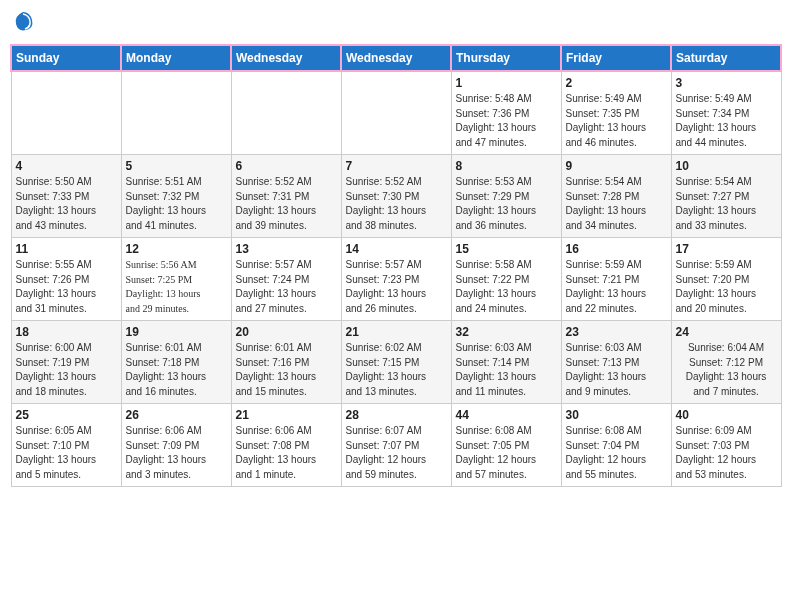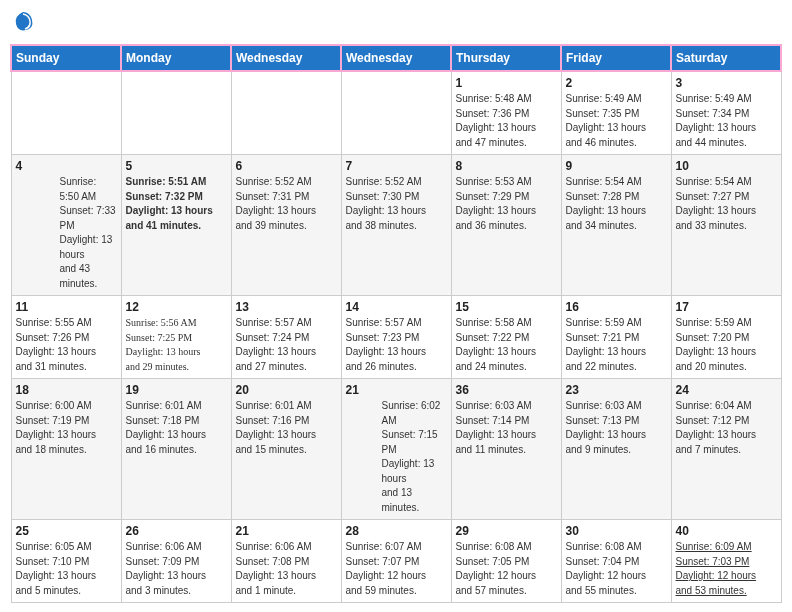--- a/index.html
+++ b/index.html
@@ -152,28 +152,28 @@
           <span class="day-number">3</span>
           <div class="day-info" style="white-space: pre-line;">Sunrise: 5:49 AM
 Sunset: 7:34 PM
 Daylight: 13 hours
 and 44 minutes.</div>
         </td>
       </tr>
       <tr>
         <td>
           <span class="day-number">4</span>
-          <div class="day-info" style="white-space: pre-line; margin-left: 44px;">Sunrise: 5:50 AM
+          <div class="day-info" style="white-space: pre-line;">Sunrise: 5:50 AM
 Sunset: 7:33 PM
 Daylight: 13 hours
 and 43 minutes.</div>
         </td>
         <td>
           <span class="day-number">5</span>
-          <div class="day-info" style="white-space: pre-line; font-weight: bold;">Sunrise: 5:51 AM
+          <div class="day-info" style="white-space: pre-line;">Sunrise: 5:51 AM
 Sunset: 7:32 PM
 Daylight: 13 hours
 and 41 minutes.</div>
         </td>
         <td>
           <span class="day-number">6</span>
           <div class="day-info" style="white-space: pre-line;">Sunrise: 5:52 AM
 Sunset: 7:31 PM
 Daylight: 13 hours
 and 39 minutes.</div>
@@ -275,42 +275,42 @@
         </td>
         <td>
           <span class="day-number">20</span>
           <div class="day-info" style="white-space: pre-line;">Sunrise: 6:01 AM
 Sunset: 7:16 PM
 Daylight: 13 hours
 and 15 minutes.</div>
         </td>
         <td>
           <span class="day-number">21</span>
-          <div class="day-info" style="white-space: pre-line; margin-left: 36px;">Sunrise: 6:02 AM
+          <div class="day-info" style="white-space: pre-line;">Sunrise: 6:02 AM
 Sunset: 7:15 PM
 Daylight: 13 hours
 and 13 minutes.</div>
         </td>
         <td>
-          <span class="day-number">36</span>
+          <span class="day-number">32</span>
           <div class="day-info" style="white-space: pre-line;">Sunrise: 6:03 AM
 Sunset: 7:14 PM
 Daylight: 13 hours
 and 11 minutes.</div>
         </td>
         <td>
           <span class="day-number">23</span>
           <div class="day-info" style="white-space: pre-line;">Sunrise: 6:03 AM
 Sunset: 7:13 PM
 Daylight: 13 hours
 and 9 minutes.</div>
         </td>
         <td>
           <span class="day-number">24</span>
-          <div class="day-info" style="white-space: pre-line;">Sunrise: 6:04 AM
+          <div class="day-info" style="white-space: pre-line; text-align: center;">Sunrise: 6:04 AM
 Sunset: 7:12 PM
 Daylight: 13 hours
 and 7 minutes.</div>
         </td>
       </tr>
       <tr>
         <td>
           <span class="day-number">25</span>
           <div class="day-info" style="white-space: pre-line;">Sunrise: 6:05 AM
 Sunset: 7:10 PM
@@ -332,35 +332,35 @@
 and 1 minute.</div>
         </td>
         <td>
           <span class="day-number">28</span>
           <div class="day-info" style="white-space: pre-line;">Sunrise: 6:07 AM
 Sunset: 7:07 PM
 Daylight: 12 hours
 and 59 minutes.</div>
         </td>
         <td>
-          <span class="day-number">29</span>
+          <span class="day-number">44</span>
           <div class="day-info" style="white-space: pre-line;">Sunrise: 6:08 AM
 Sunset: 7:05 PM
 Daylight: 12 hours
 and 57 minutes.</div>
         </td>
         <td>
           <span class="day-number">30</span>
           <div class="day-info" style="white-space: pre-line;">Sunrise: 6:08 AM
 Sunset: 7:04 PM
 Daylight: 12 hours
 and 55 minutes.</div>
         </td>
         <td>
           <span class="day-number">40</span>
-          <div class="day-info" style="white-space: pre-line; text-decoration: underline;">Sunrise: 6:09 AM
+          <div class="day-info" style="white-space: pre-line;">Sunrise: 6:09 AM
 Sunset: 7:03 PM
 Daylight: 12 hours
 and 53 minutes.</div>
         </td>
       </tr>
     </tbody>
 </table>
 
 </body></html>

